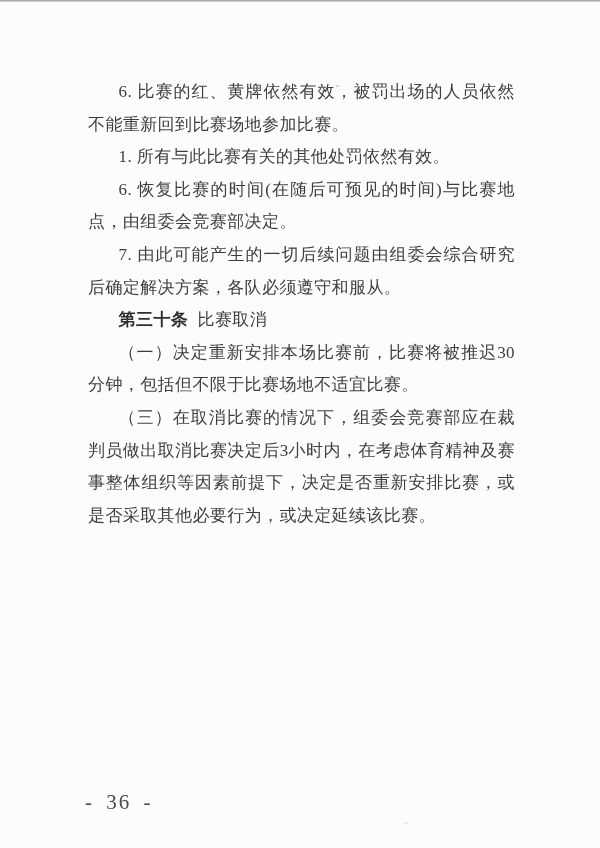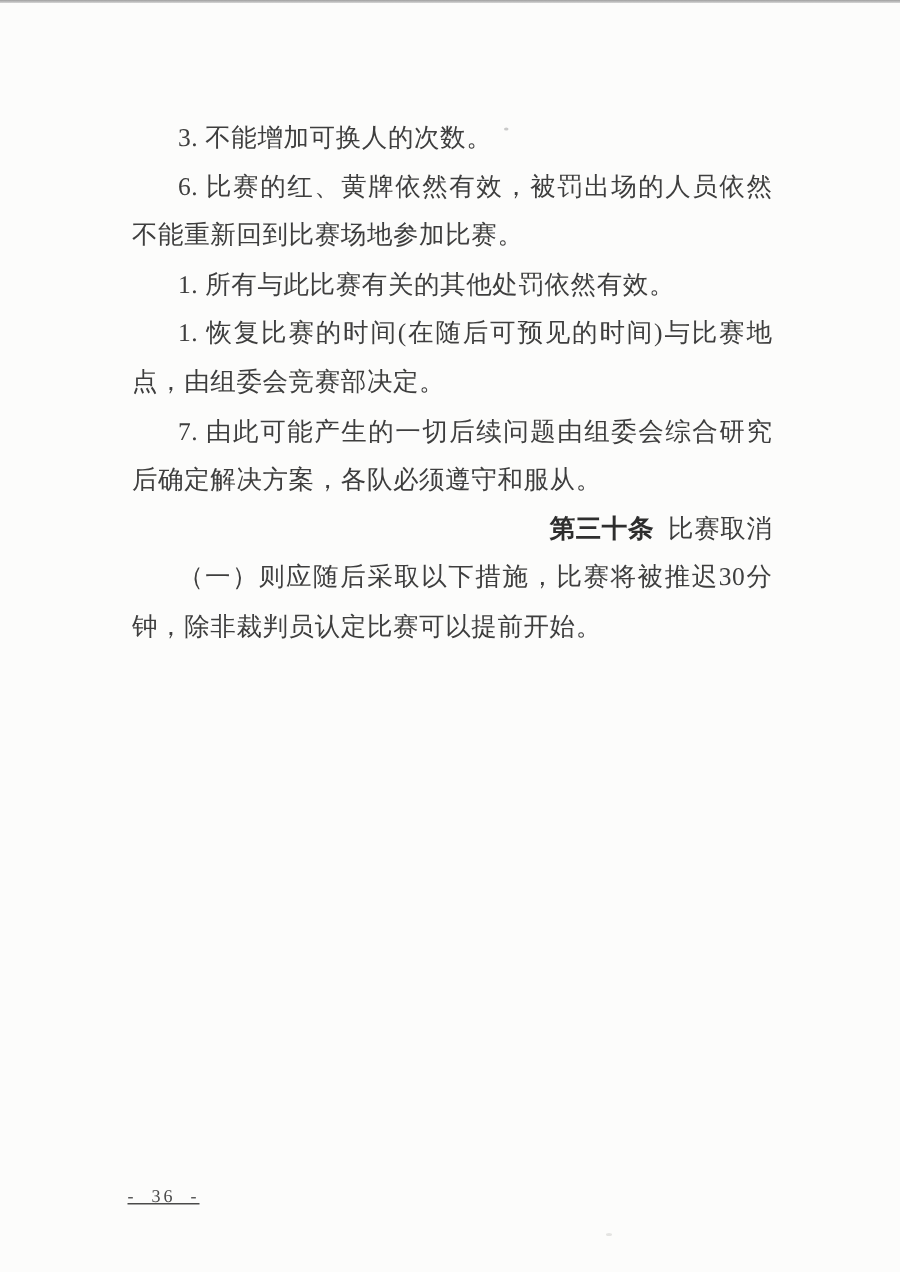--- a/index.html
+++ b/index.html
@@ -39,52 +39,51 @@
     margin: 0;
     font-size: 17px;
     line-height: 32.6px;
     letter-spacing: 0.4px;
     text-align: justify;
     text-indent: 1.8em;
     color: #3e3e3e;
     word-break: break-all;
   }
   .para.heading {
-    text-align: right;
+    text-align: left;
   }
   .heading .article-no {
     font-weight: bold;
     color: #2e2e2e;
     margin-right: 0.55em;
   }
   .page-footer {
     position: absolute;
     left: 85px;
     top: 790px;
-    font-size: 12px;
+    font-size: 21px;
     letter-spacing: 2px;
     word-spacing: 5px;
     color: #4a4a4a;
-    text-decoration: underline;
   }
 </style>
 </head>
 <body>
 
 <div class="page">
   <div class="scan-top-edge"></div>
   <div class="scan-speck speck-1"></div>
   <div class="scan-speck speck-2"></div>
 
   <main class="content" id="content">
-      <p class="para">3. 不能增加可换人的次数。</p>
       <p class="para">6. 比赛的红、黄牌依然有效，被罚出场的人员依然不能重新回到比赛场地参加比赛。</p>
       <p class="para">1. 所有与此比赛有关的其他处罚依然有效。</p>
-      <p class="para">1. 恢复比赛的时间(在随后可预见的时间)与比赛地点，由组委会竞赛部决定。</p>
+      <p class="para">6. 恢复比赛的时间(在随后可预见的时间)与比赛地点，由组委会竞赛部决定。</p>
       <p class="para">7. 由此可能产生的一切后续问题由组委会综合研究后确定解决方案，各队必须遵守和服从。</p>
       <p class="para heading"><span class="article-no">第三十条</span><span>比赛取消</span></p>
-      <p class="para">（一）则应随后采取以下措施，比赛将被推迟30分钟，除非裁判员认定比赛可以提前开始。</p>
+      <p class="para">（一）决定重新安排本场比赛前，比赛将被推迟30分钟，包括但不限于比赛场地不适宜比赛。</p>
+      <p class="para">（三）在取消比赛的情况下，组委会竞赛部应在裁判员做出取消比赛决定后3小时内，在考虑体育精神及赛事整体组织等因素前提下，决定是否重新安排比赛，或是否采取其他必要行为，或决定延续该比赛。</p>
     </main>
 
   <footer class="page-footer">
     <span>- 36 -</span>
   </footer>
 </div>
 
 </body></html>

